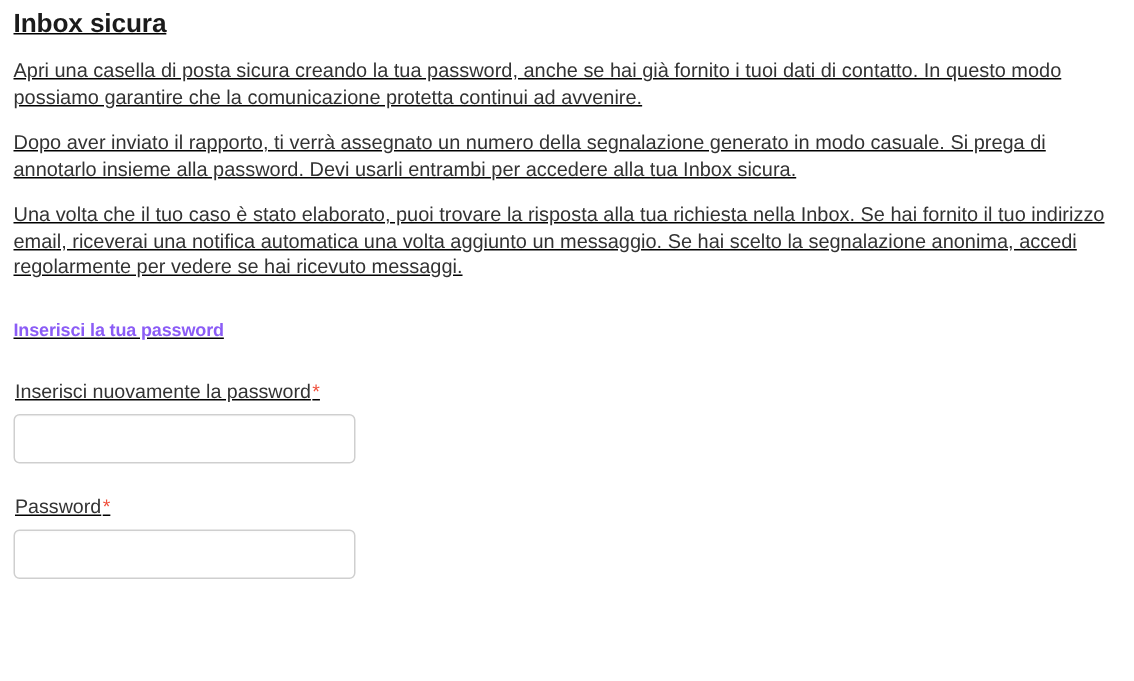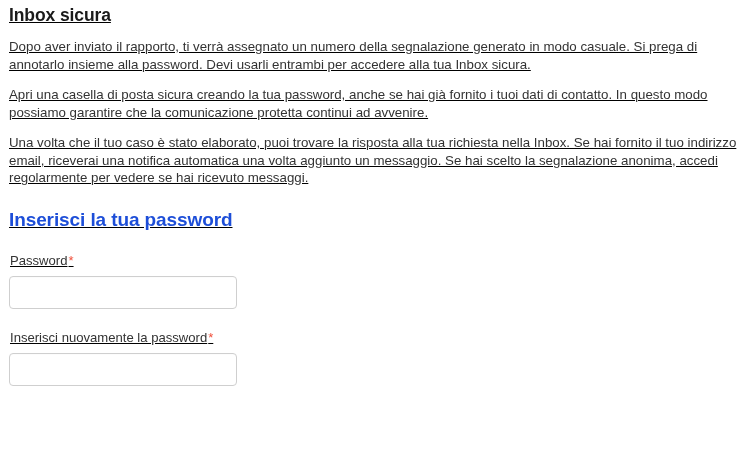--- a/index.html
+++ b/index.html
@@ -25,24 +25,24 @@
   h1.section-title {
     margin: 4px 0 0 0;
     font-size: 17.5px;
     font-weight: bold;
     line-height: 22px;
     color: #1b1b1b;
     letter-spacing: -0.1px;
   }
   h2.form-title {
     margin: 0;
-    font-size: 19px;
+    font-size: 12px;
     font-weight: bold;
     line-height: 22px;
-    color: #1d4ed8;
+    color: #8b5cf6;
     letter-spacing: -0.1px;
   }
   .intro {
     margin-top: 12px;
   }
   p.body-text {
     margin: 0 0 0 0;
     font-size: 13.3px;
     line-height: 17.5px;
     color: #333333;
@@ -91,37 +91,37 @@
   }
 </style>
 </head>
 <body>
 
 <div class="page">
 
   <h1 class="section-title">Inbox sicura</h1>
 
   <div class="intro">
+    <p class="body-text">Apri una casella di posta sicura creando la tua password, anche se hai già fornito i tuoi dati di contatto. In questo modo possiamo garantire che la comunicazione protetta continui ad avvenire.</p>
     <p class="body-text">Dopo aver inviato il rapporto, ti verrà assegnato un numero della segnalazione generato in modo casuale. Si prega di annotarlo insieme alla password. Devi usarli entrambi per accedere alla tua Inbox sicura.</p>
-    <p class="body-text">Apri una casella di posta sicura creando la tua password, anche se hai già fornito i tuoi dati di contatto. In questo modo possiamo garantire che la comunicazione protetta continui ad avvenire.</p>
     <p class="body-text">Una volta che il tuo caso è stato elaborato, puoi trovare la risposta alla tua richiesta nella Inbox. Se hai fornito il tuo indirizzo email, riceverai una notifica automatica una volta aggiunto un messaggio. Se hai scelto la segnalazione anonima, accedi regolarmente per vedere se hai ricevuto messaggi.</p>
   </div>
 
   <div class="form-block">
 
     <h2 class="form-title">Inserisci la tua password</h2>
 
     <div class="field">
       <label class="field-label">
-        <span>Password</span><span class="req-star">*</span>
+        <span>Inserisci nuovamente la password</span><span class="req-star">*</span>
       </label>
       <input class="text-input" type="password" placeholder="" style="">
     </div>
 
     <div class="field">
       <label class="field-label">
-        <span>Inserisci nuovamente la password</span><span class="req-star">*</span>
+        <span>Password</span><span class="req-star">*</span>
       </label>
       <input class="text-input" type="password" placeholder="" style="">
     </div>
 
   </div>
 </div>
 
 </body></html>

